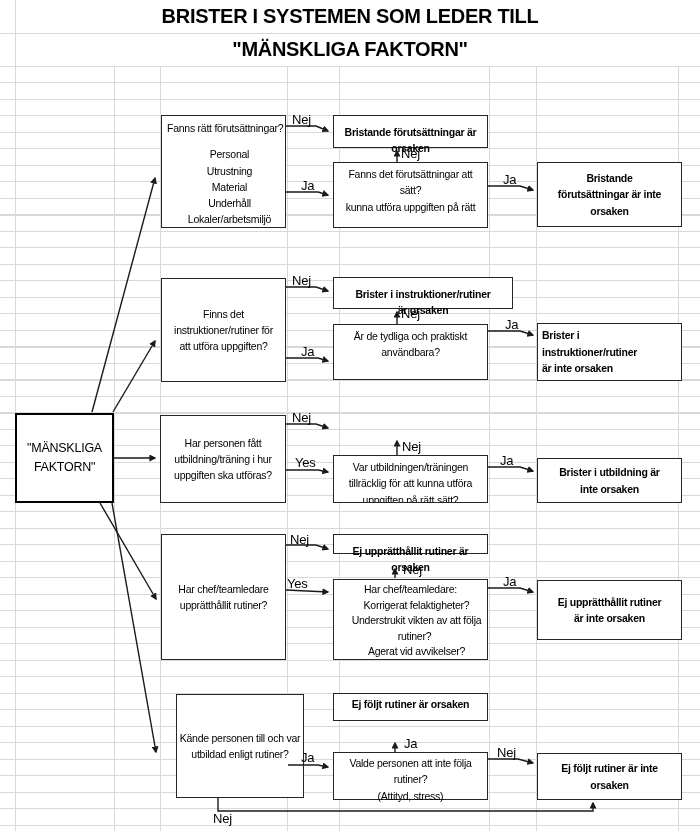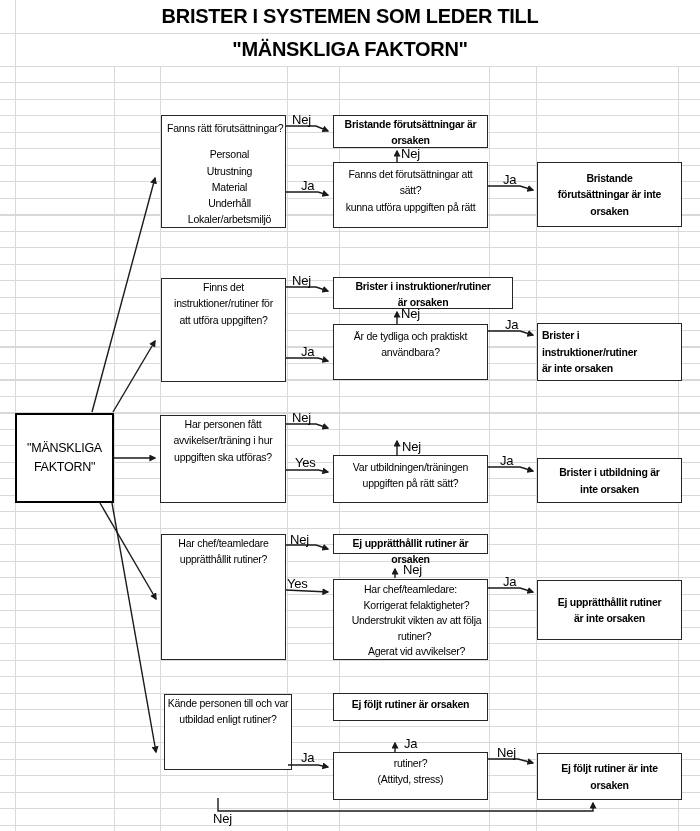--- a/index.html
+++ b/index.html
@@ -10,25 +10,25 @@
   .grid-h{position:absolute;left:0;top:66px;width:700px;height:765px;
           background:repeating-linear-gradient(to bottom,#d9d9d9 0,#d9d9d9 1px,transparent 1px,transparent 16.5px);}
   .vline{position:absolute;width:1px;background:#d9d9d9;}
   
   .title{position:absolute;left:0;right:0;text-align:center;font-weight:700;font-size:20px;
          letter-spacing:-0.3px;z-index:2;}
   
   .box{position:absolute;background:#fff;border:1.6px solid #262626;box-sizing:border-box;
        font-size:10.5px;letter-spacing:-0.25px;line-height:16.3px;z-index:3;text-align:center;}
   .ln{white-space:nowrap;}
-  .question{display:flex;flex-direction:column;justify-content:flex-start;align-items:center;text-align:center;}
+  .question{display:flex;flex-direction:column;justify-content:center;align-items:center;text-align:center;}
   .qlist{display:block;padding:4px 3px 0 5px;}
   .qlist .indent{padding-left:10px;}
   .qgap{height:10px;}
-  .cause{font-weight:700;padding:1px 4px;line-height:15.8px;}
+  .cause{font-weight:700;padding:9px 4px;line-height:15.8px;}
   .follow{padding:3px 4px;}
   .clip{overflow:hidden;}
   .result{display:flex;flex-direction:column;justify-content:center;align-items:center;
           text-align:center;font-weight:700;line-height:16.5px;}
   .result.leftal{align-items:flex-start;text-align:left;padding-left:4px;}
   .rootbox{border:2.6px solid #000;display:flex;flex-direction:column;justify-content:center;
            align-items:center;text-align:center;font-size:12.5px;line-height:19px;}
   .f4 .ln{line-height:15.6px;}
   .f4 .ind1{padding-left:12px;}
   .f4 .ind2{padding-left:8px;}
@@ -147,25 +147,26 @@
     <div class="ln">instruktioner/rutiner</div>
     <div class="ln">är inte orsaken</div>
   </div>
   <span class="lbl" style="left:292px;top:275px">Nej</span>
   <span class="lbl" style="left:301px;top:346px">Ja</span>
   <span class="lbl" style="left:401px;top:308px">Nej</span>
   <span class="lbl" style="left:505px;top:319px">Ja</span>
 
   <div class="box question" style="left:160px;top:415px;width:126px;height:88px">
     <div class="ln">Har personen fått</div>
-    <div class="ln">avvikelser/träning i hur</div>
+    <div class="ln">utbildning/träning i hur</div>
     <div class="ln">uppgiften ska utföras?</div>
   </div>
   <div class="box follow clip" style="left:333px;top:455px;width:155px;height:48px">
     <div class="ln">Var utbildningen/träningen</div>
+    <div class="ln">tillräcklig för att kunna utföra</div>
     <div class="ln">uppgiften på rätt sätt?</div>
   </div>
   <div class="box result" style="left:537px;top:458px;width:145px;height:45px">
     <div class="ln">Brister i utbildning är</div>
     <div class="ln">inte orsaken</div>
   </div>
   <span class="lbl" style="left:292px;top:412px">Nej</span>
   <span class="lbl" style="left:295px;top:457px">Yes</span>
   <span class="lbl" style="left:402px;top:441px">Nej</span>
   <span class="lbl" style="left:500px;top:455px">Ja</span>
@@ -187,28 +188,29 @@
   </div>
   <div class="box result" style="left:537px;top:580px;width:145px;height:60px">
     <div class="ln">Ej upprätthållit rutiner</div>
     <div class="ln">är inte orsaken</div>
   </div>
   <span class="lbl" style="left:290px;top:534px">Nej</span>
   <span class="lbl" style="left:287px;top:578px">Yes</span>
   <span class="lbl" style="left:403px;top:564px">Nej</span>
   <span class="lbl" style="left:503px;top:576px">Ja</span>
 
-  <div class="box question" style="left:164px;top:694px;width:128px;height:76px">
+  <div class="box question" style="left:176px;top:694px;width:128px;height:104px">
     <div class="ln">Kände personen till och var</div>
     <div class="ln">utbildad enligt rutiner?</div>
   </div>
   <div class="box cause" style="left:333px;top:693px;width:155px;height:28px;padding-top:3px">
     <div class="ln">Ej följt rutiner är orsaken</div>
   </div>
   <div class="box follow" style="left:333px;top:752px;width:155px;height:48px;padding-top:2px">
+    <div class="ln">Valde personen att inte följa</div>
     <div class="ln">rutiner?</div>
     <div class="ln">(Attityd, stress)</div>
   </div>
   <div class="box result" style="left:537px;top:753px;width:145px;height:47px">
     <div class="ln">Ej följt rutiner är inte</div>
     <div class="ln">orsaken</div>
   </div>
   <span class="lbl" style="left:301px;top:752px">Ja</span>
   <span class="lbl" style="left:404px;top:738px">Ja</span>
   <span class="lbl" style="left:497px;top:747px">Nej</span>

